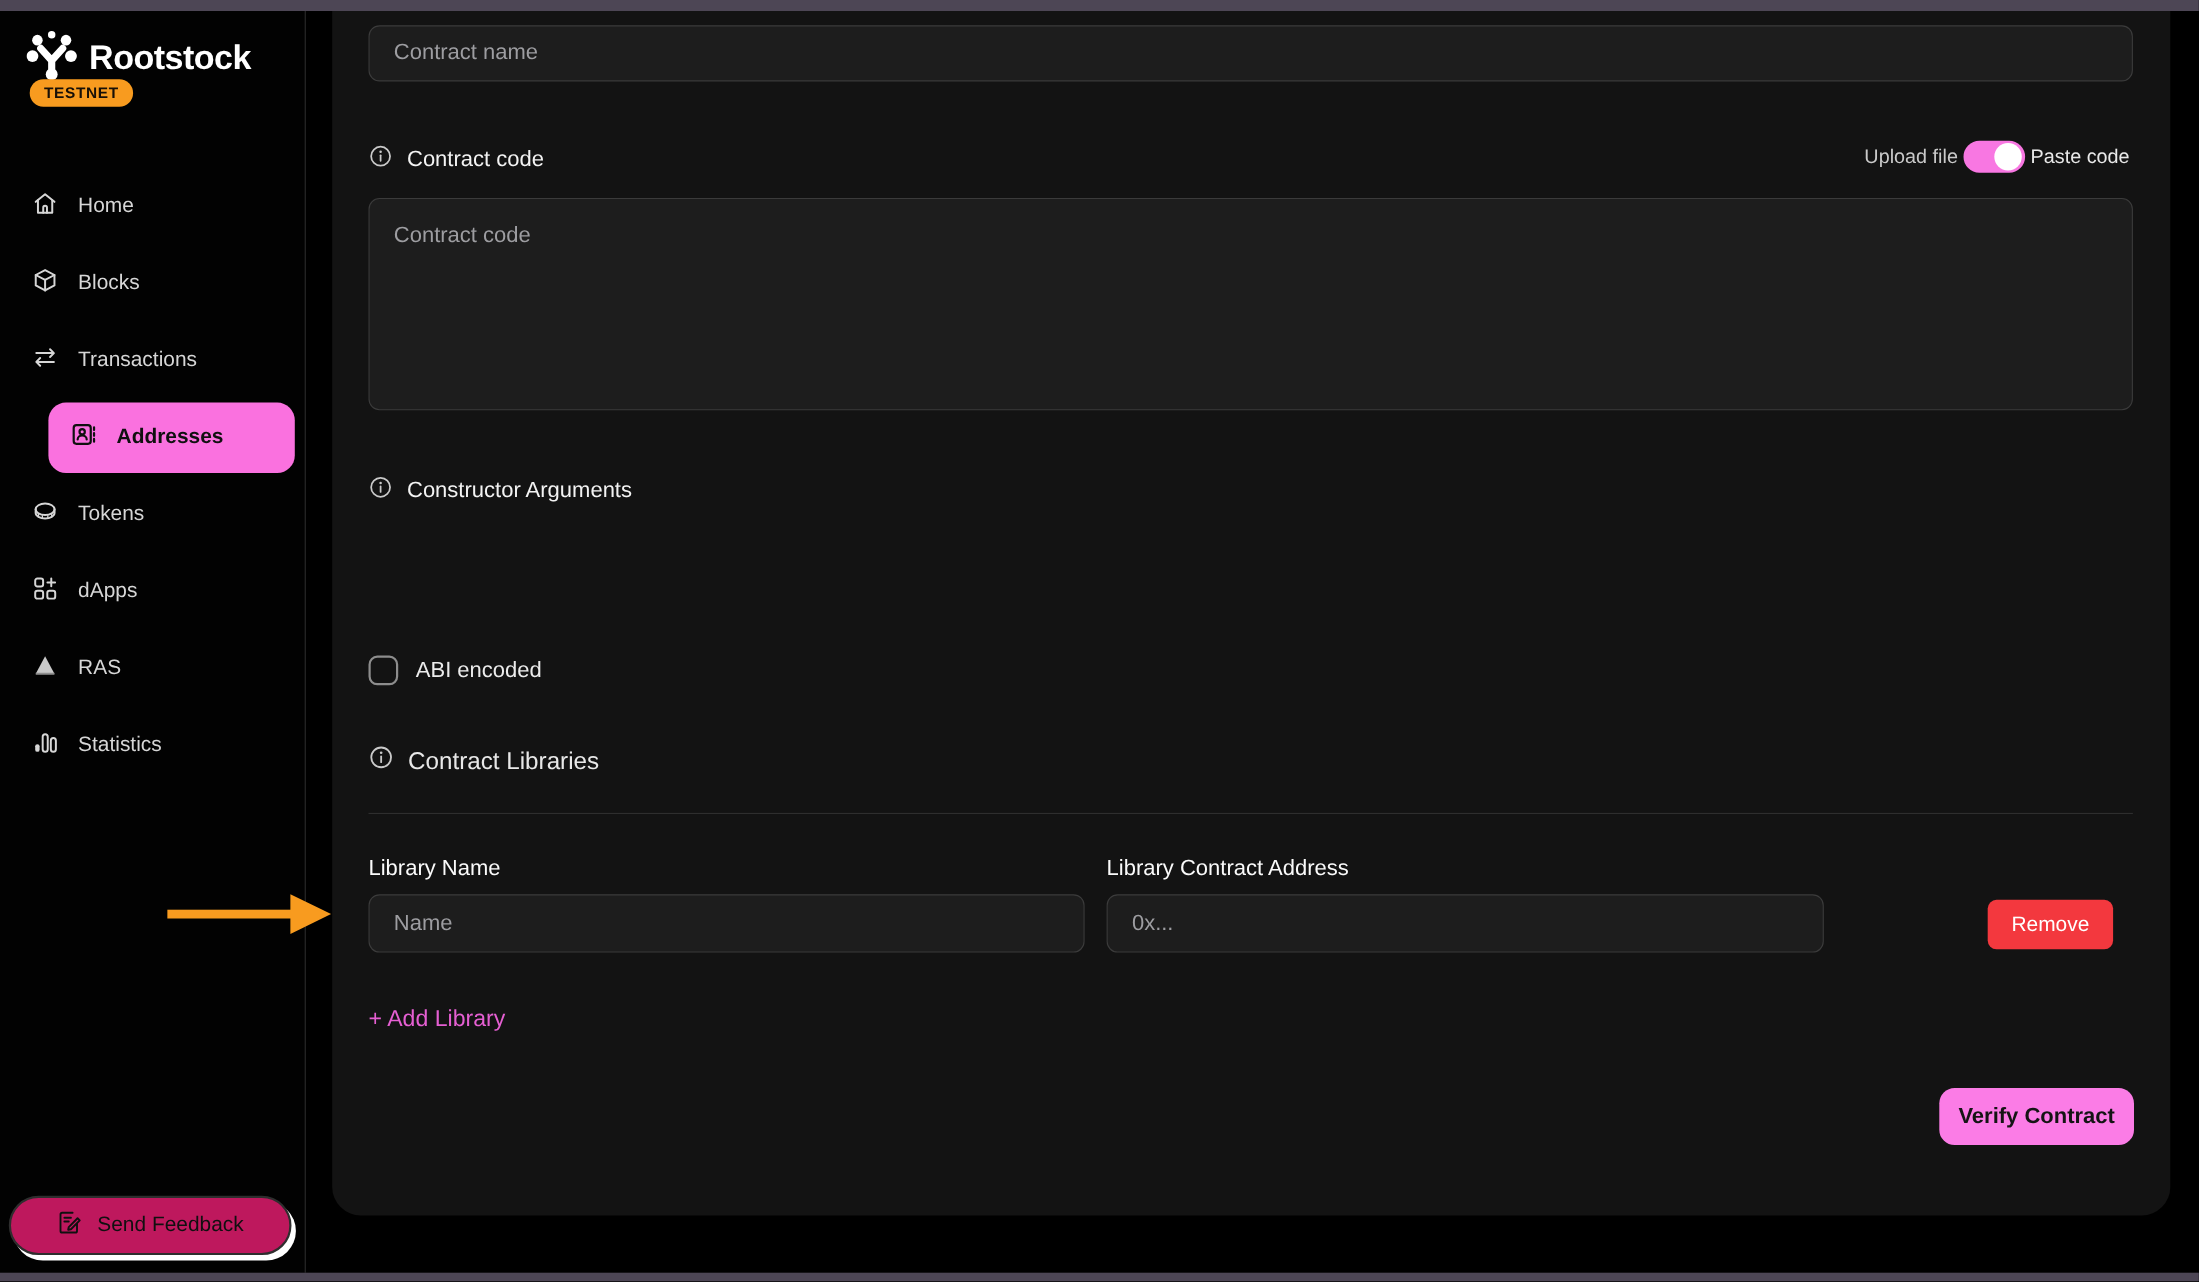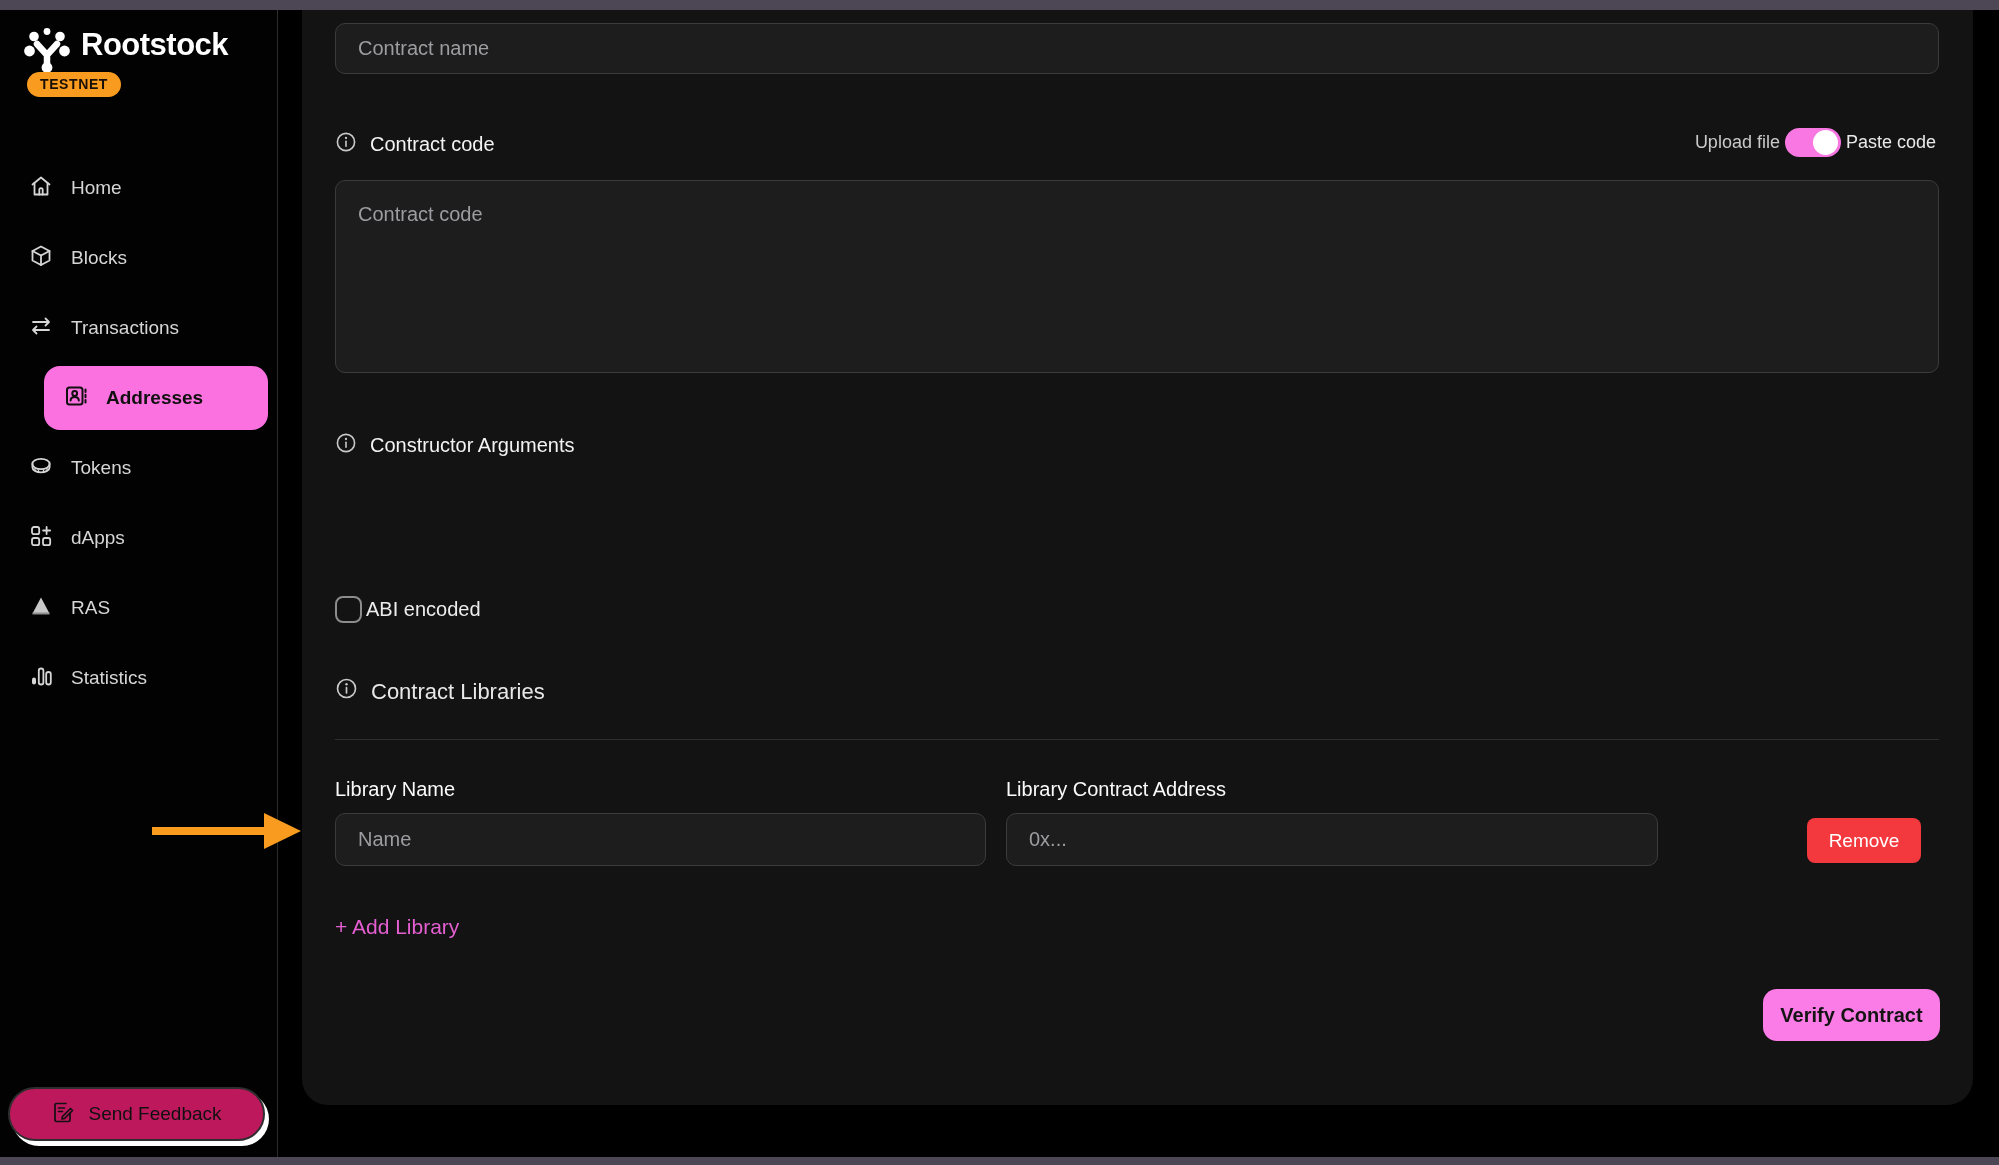--- a/index.html
+++ b/index.html
@@ -10,21 +10,21 @@
   }
   .frame-strip { position:absolute; left:0; right:0; background:#4d4655; z-index:50; }
   .frame-top { top:0; height:10px; }
   .frame-bottom { bottom:0; height:8px; }
 
   
   .sidebar {
     position:absolute; left:0; top:10px; bottom:8px; width:278px;
     background:#020202; border-right:1px solid #2b2b2b;
   }
-  .logo { position:absolute; left:24px; top:17px; display:flex; align-items:flex-start; gap:11px; }
+  .logo { position:absolute; left:24px; top:17px; display:flex; align-items:center; gap:11px; }
   .logo-text { color:#ffffff; font-size:31px; font-weight:bold; letter-spacing:-0.5px; }
   .badge {
     position:absolute; left:27px; top:62px; background:#f89b1f; color:#181007;
     font-size:14px; font-weight:bold; letter-spacing:.6px;
     padding:4px 13px 5px; border-radius:13px;
   }
   .nav { position:absolute; top:146px; left:0; right:0; }
   .nav-item {
     height:64px; margin:0 9px 6px; padding-left:19px; border-radius:16px;
     display:flex; align-items:center; gap:17px;
@@ -66,21 +66,21 @@
   .toggle-label-right { color:#e9e9e9; }
   .toggle { width:56px; height:29px; background:#f877e2; border-radius:15px;
             position:relative; cursor:pointer; }
   .toggle .knob { position:absolute; top:2px; right:3px; width:25px; height:25px;
                   background:#ffffff; border-radius:50%; }
   #code-area { left:33px; top:170px; width:1604px; height:193px; }
 
   #head-args { left:33px; top:422px; }
   #args-area { left:33px; top:455px; width:1604px; height:118px; }
   .checkbox-row { position:absolute; left:33px; top:586px; display:flex; align-items:center;
-                  gap:4px; color:#ececec; font-size:20px; cursor:pointer; }
+                  gap:16px; color:#ececec; font-size:20px; cursor:pointer; }
   .checkbox { width:27px; height:27px; border:2px solid #8d8d8d; border-radius:8px;
               background:transparent; }
 
   #head-libs { left:33px; top:667px; font-size:22px; color:#e8e8e8; }
   .divider { position:absolute; left:33px; top:729px; width:1604px; height:1px; background:#2e2e2e; }
 
   .lib-label { position:absolute; top:768px; color:#fafafa; font-size:20px; }
   #lib-label-name { left:33px; }
   #lib-label-addr { left:704px; }
   #lib-name { left:33px;  top:803px; width:651px; height:53px; }

